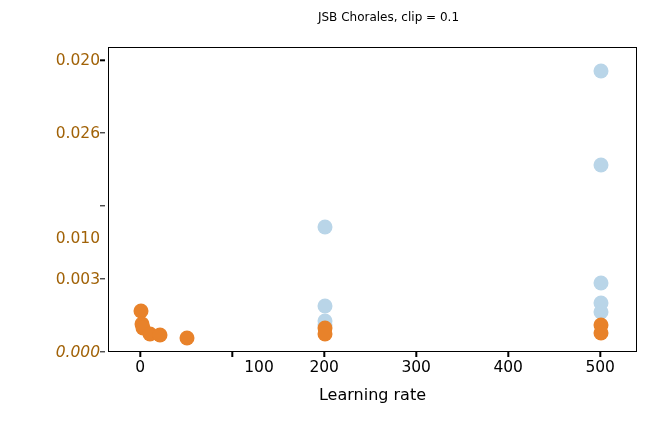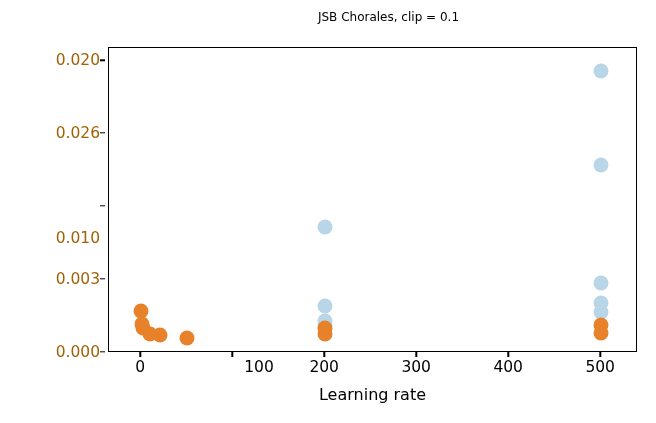--- a/index.html
+++ b/index.html
@@ -124,21 +124,21 @@
 </head>
 <body>
 
 <div id="figure">
 
   <div id="chart-title">JSB Chorales, clip = 0.1</div>
 
   <div id="y-axis-label">Training set loss</div>
 
   <div id="y-tick-labels">
-      <div class="y-tick-label" style="top: 305px;">0.000</div>
+      <div class="y-tick-label" style="top: 305px; font-style: italic;">0.000</div>
       <div class="y-tick-mark" style="top: 305px; left: 68px;"></div>
       <div class="y-tick-label" style="top: 232.033px;">0.003</div>
       <div class="y-tick-mark" style="top: 232.033px; left: 68px;"></div>
       <div class="y-tick-label" style="top: 159.067px; margin-top: 32px;">0.010</div>
       <div class="y-tick-mark" style="top: 159.067px; left: 68px;"></div>
       <div class="y-tick-label" style="top: 86.1005px;">0.026</div>
       <div class="y-tick-mark" style="top: 86.1005px; left: 68px;"></div>
       <div class="y-tick-label" style="top: 13.134px;">0.020</div>
       <div class="y-tick-mark" style="top: 13.134px; left: 68px;"></div>
     </div>

